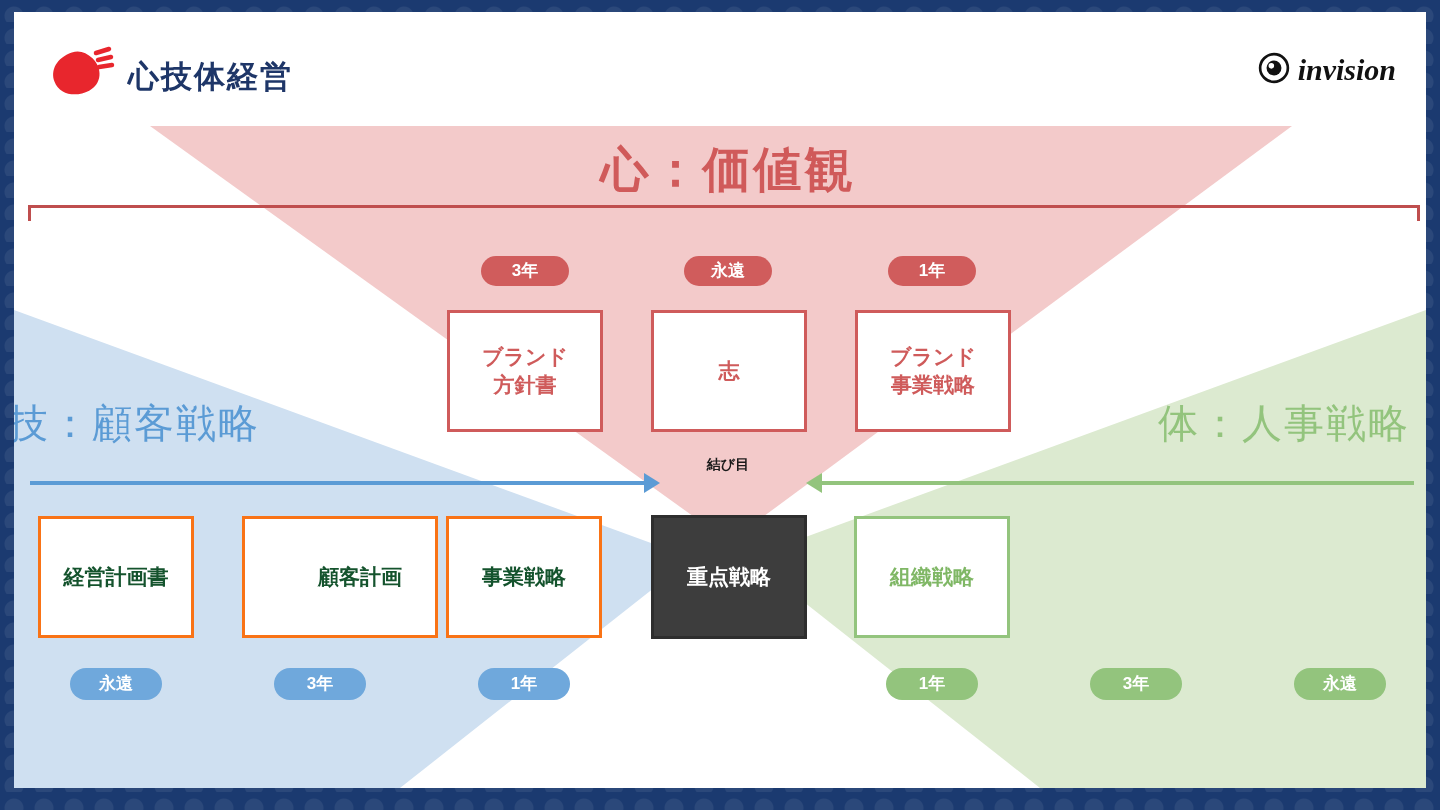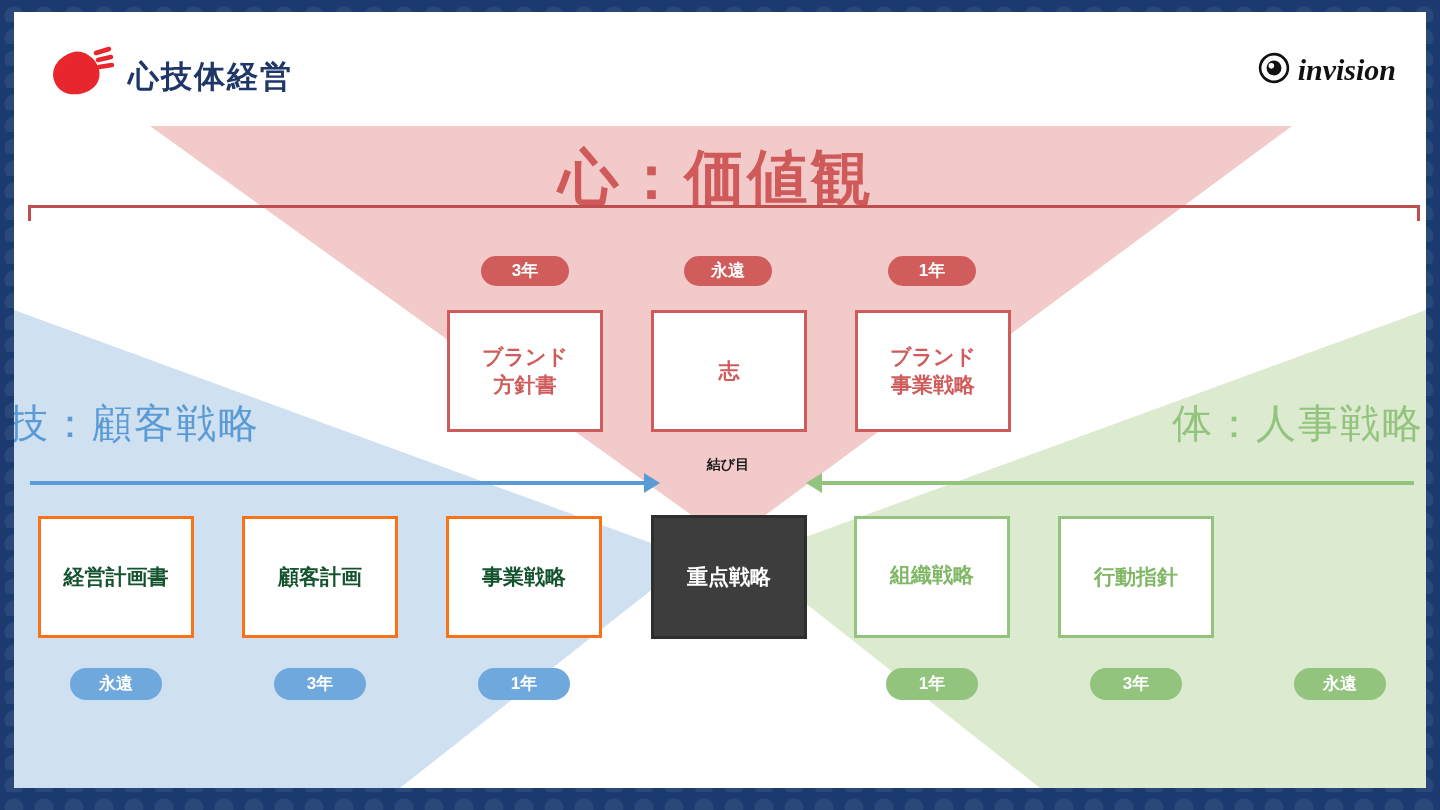--- a/index.html
+++ b/index.html
@@ -15,22 +15,22 @@
 
   .wedges{position:absolute;left:0;top:0;width:1440px;height:810px;pointer-events:none;}
 
   
   .logo-mark{position:absolute;left:44px;top:44px;}
   .hdr-title{position:absolute;left:128px;top:56px;font-size:31px;font-weight:bold;color:#1e3668;letter-spacing:2px;}
   .brand{position:absolute;right:44px;top:52px;display:flex;align-items:center;gap:8px;}
   .brand-text{font-family:"Liberation Serif","DejaVu Serif",serif;font-style:italic;font-weight:bold;font-size:30px;color:#111;}
 
   
-  .mind-title{position:absolute;left:416px;top:138px;width:600px;text-align:center;
-    font-size:60px;font-weight:bold;color:#d05a5a;letter-spacing:3px;}
+  .mind-title{position:absolute;left:428px;top:138px;width:600px;text-align:center;
+    font-size:48px;font-weight:bold;color:#d05a5a;letter-spacing:3px;}
   .bracket{position:absolute;left:28px;top:205px;width:1386px;height:13px;
     border-top:3px solid #bf4e4e;border-left:3px solid #bf4e4e;border-right:3px solid #bf4e4e;}
 
   .pill{position:absolute;height:30px;width:88px;border-radius:16px;color:#fff;
     font-size:17px;font-weight:bold;text-align:center;line-height:30px;}
   .pill.red{background:#d05c5c;top:256px;}
   .pill.blue{background:#6fa8dc;top:668px;height:32px;width:92px;line-height:32px;}
   .pill.green{background:#93c47d;top:668px;height:32px;width:92px;line-height:32px;}
 
   .box{position:absolute;width:150px;height:116px;background:#fff;display:flex;align-items:center;justify-content:center;
@@ -44,21 +44,21 @@
 
   .arrow-line{position:absolute;height:4px;top:481px;}
   .arrow-line.blue{background:#5b9bd5;left:30px;width:614px;}
   .arrow-line.green{background:#93c47d;left:822px;width:592px;}
   .arrow-head{position:absolute;width:0;height:0;top:473px;}
   .arrow-head.right{left:644px;border-top:10px solid transparent;border-bottom:10px solid transparent;border-left:16px solid #5b9bd5;}
   .arrow-head.left{left:806px;border-top:10px solid transparent;border-bottom:10px solid transparent;border-right:16px solid #93c47d;}
 
   .side-title{position:absolute;top:396px;font-size:40px;font-weight:normal;letter-spacing:2px;}
   .side-title.blue{left:8px;color:#5b9bd5;}
-  .side-title.green{right:16px;color:#93c47d;text-align:right;}
+  .side-title.green{right:30px;color:#93c47d;text-align:right;}
 </style>
 </head>
 <body>
 
 <div class="slide">
   <div class="paper">
     <div class="layer">
 
       <svg class="wedges" viewBox="0 0 1440 810">
         <polygon points="150,126 1292,126 729,542" fill="#f3caca"></polygon>
@@ -105,27 +105,26 @@
       <div class="knot">結び目</div>
       <div class="arrow-line blue"></div>
       <div class="arrow-head right"></div>
       <div class="arrow-line green"></div>
       <div class="arrow-head left"></div>
 
       <div class="side-title blue">技：顧客戦略</div>
       <div class="side-title green">体：人事戦略</div>
 
       <div class="box blue" style="left:38px;">経営計画書</div>
-      <div class="box blue" style="left:242px;">顧客計画</div>
+      <div class="box blue" style="left:242px;padding-left:40px;">顧客計画</div>
       <div class="box blue" style="left:446px;">事業戦略</div>
 
       <div class="box dark" style="left:651px;">重点戦略</div>
 
-      <div class="box green" style="left:854px;font-family:Liberation Mono, monospace;">組織戦略</div>
-      <div class="box green" style="left:1058px;">行動指針</div>
+      <div class="box green" style="left:854px;">組織戦略</div>
 
       <div class="pill blue" style="left:70px;">永遠</div>
       <div class="pill blue" style="left:274px;">3年</div>
       <div class="pill blue" style="left:478px;">1年</div>
 
       <div class="pill green" style="left:886px;">1年</div>
       <div class="pill green" style="left:1090px;">3年</div>
       <div class="pill green" style="left:1294px;">永遠</div>
 
     </div>

